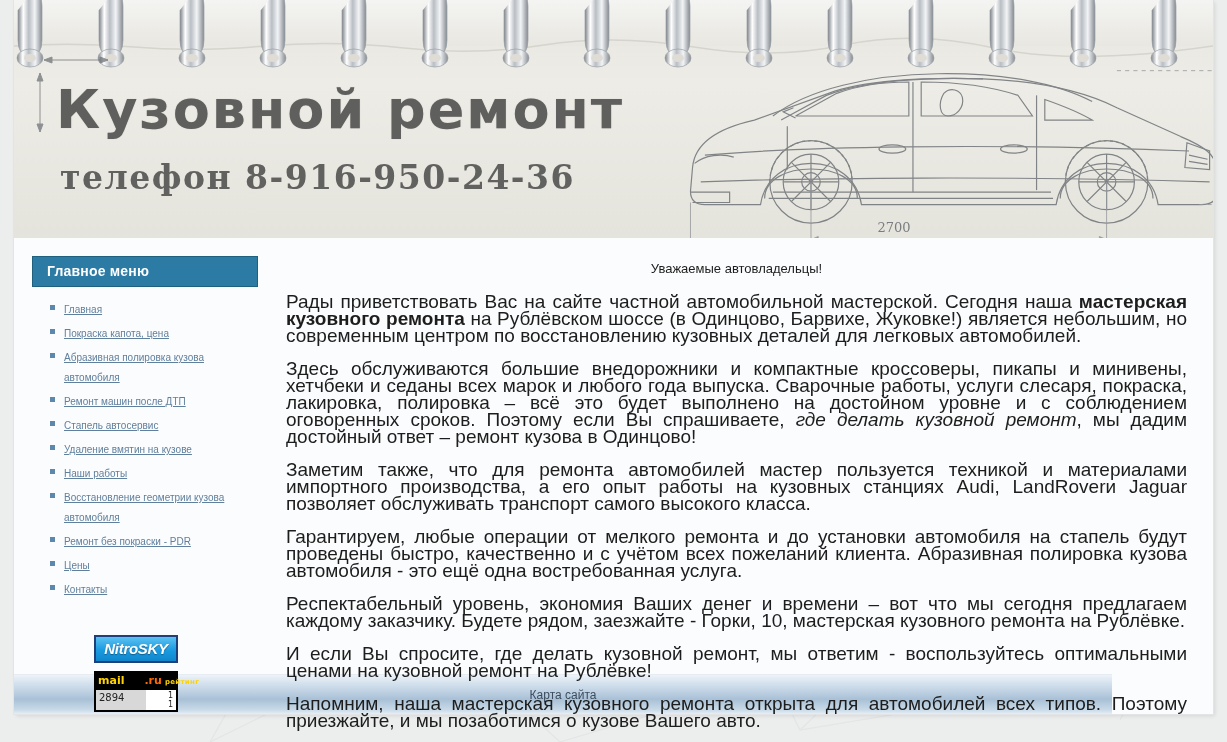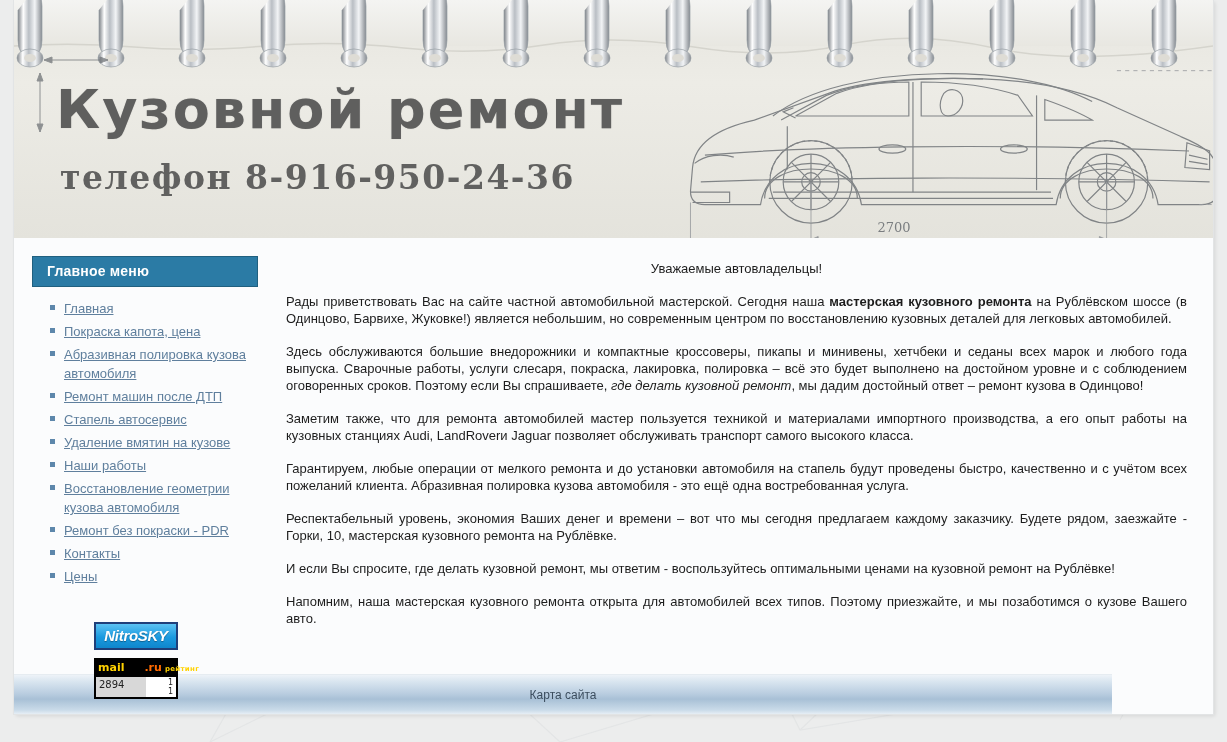--- a/index.html
+++ b/index.html
@@ -107,21 +107,21 @@
   }
   ul.menu-list li { margin: 0 0 4px 0; position: relative; padding-left: 14px; }
   ul.menu-list li .bullet {
     position: absolute;
     left: 0; top: 6px;
     width: 5px; height: 5px;
     background: #5d87ab;
   }
   ul.menu-list li a {
     color: #5f7f9d;
-    font-size: 13px;
+    font-size: 10px;
     line-height: 18px;
     text-decoration: underline;
     display: inline;
   }
 
   
   #counters { margin: 36px 0 0 80px; }
   .nitrosky {
     width: 84px; height: 28px;
     border: 2px solid #1f3f7a;
@@ -186,21 +186,21 @@
   }
   #content .lead {
     text-align: center;
     font-size: 13px;
     color: #1d1d1d;
     margin: 0 0 16px 0;
     line-height: 17px;
   }
   #content p.para {
     text-align: justify;
-    font-size: 13px;
+    font-size: 19px;
     line-height: 17px;
     color: #1d1d1d;
     margin: 0 0 16px 0;
   }
   #content p.para b { font-weight: 700; }
   #content p.para i { font-style: italic; }
 
   
   #footer {
     position: absolute;
@@ -450,22 +450,22 @@
           <ul class="menu-list" id="menu-list">
               <li><span class="bullet"></span><a href="#">Главная</a></li>
               <li><span class="bullet"></span><a href="#">Покраска капота, цена</a></li>
               <li><span class="bullet"></span><a href="#">Абразивная полировка кузова автомобиля</a></li>
               <li><span class="bullet"></span><a href="#">Ремонт машин после ДТП</a></li>
               <li><span class="bullet"></span><a href="#">Стапель автосервис</a></li>
               <li><span class="bullet"></span><a href="#">Удаление вмятин на кузове</a></li>
               <li><span class="bullet"></span><a href="#">Наши работы</a></li>
               <li><span class="bullet"></span><a href="#">Восстановление геометрии кузова автомобиля</a></li>
               <li><span class="bullet"></span><a href="#">Ремонт без покраски - PDR</a></li>
+              <li><span class="bullet"></span><a href="#">Цены</a></li>
               <li><span class="bullet"></span><a href="#">Контакты</a></li>
-              <li><span class="bullet"></span><a href="#">Цены</a></li>
             </ul>
         </div>
 
         <div id="counters">
           <div class="nitrosky">NitroSKY</div>
 
           <div class="mailru">
             <div class="mailru-top">
               <span>mail</span>
                 <span class="mr-ru">.ru</span>

